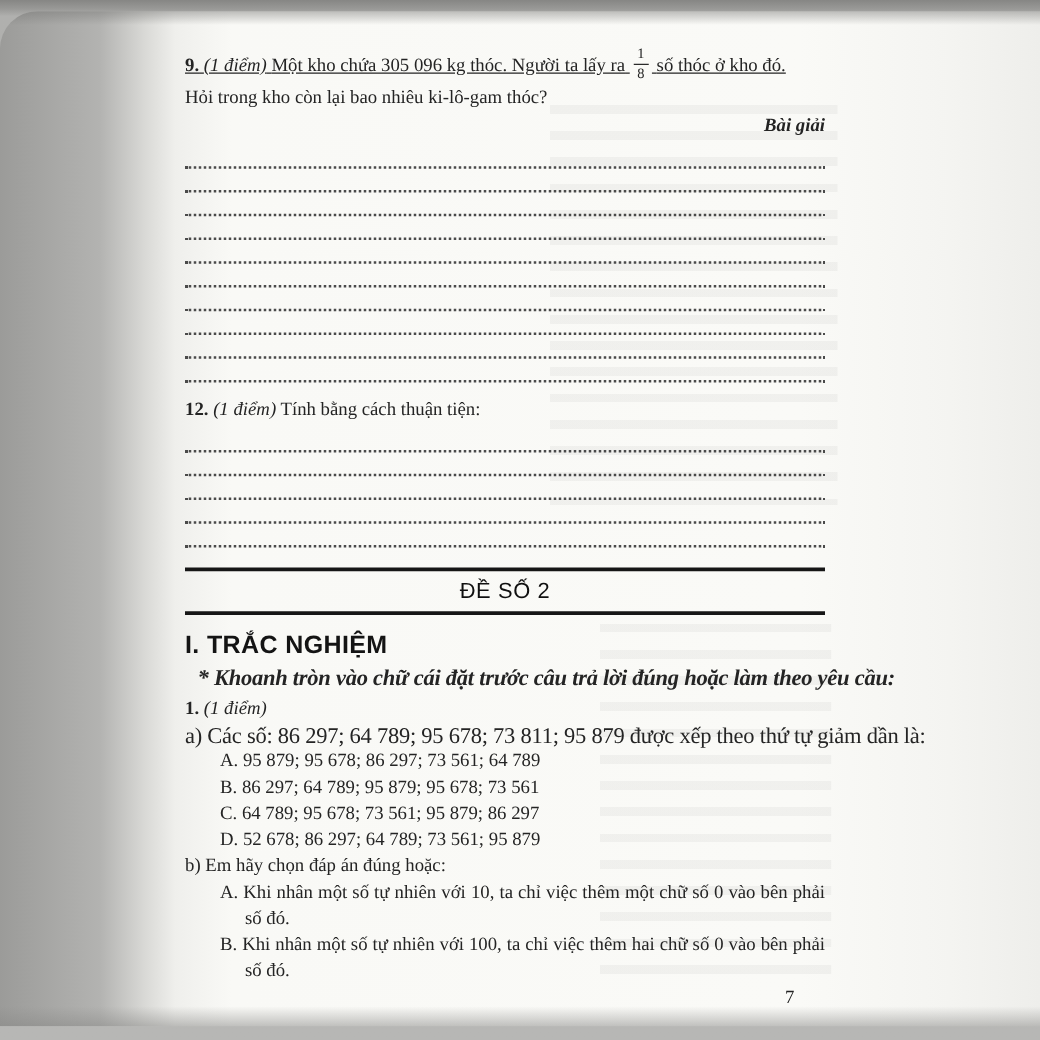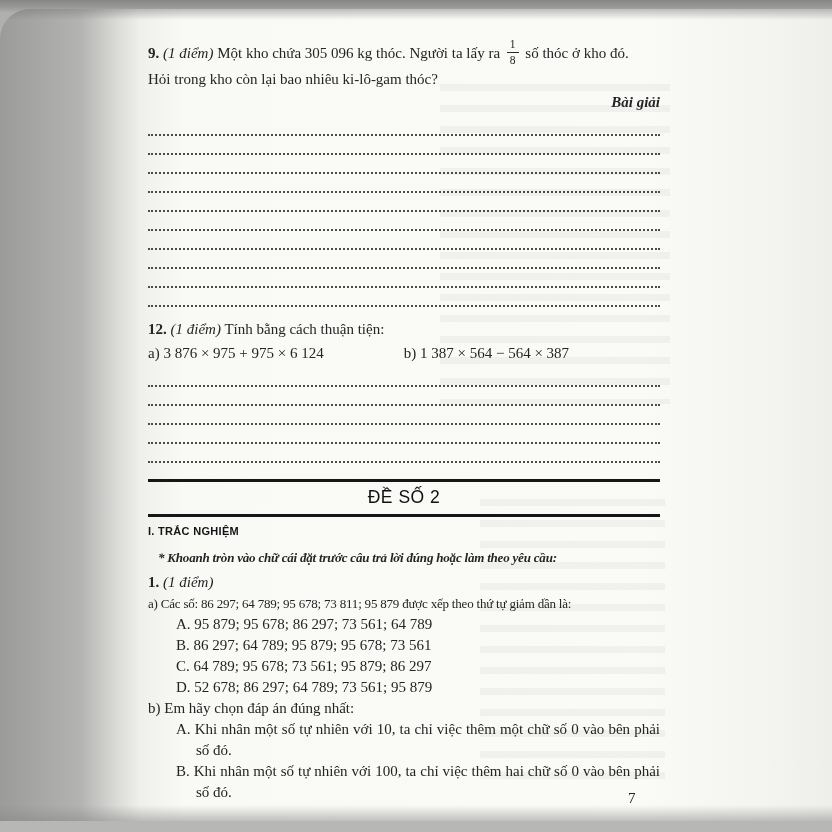--- a/index.html
+++ b/index.html
@@ -27,23 +27,23 @@
   }
   .bleed1 { left: 440px; top: 75px;  width: 230px; height: 320px; }
   .bleed2 { left: 480px; top: 490px; width: 185px; height: 290px; }
   .content {
     position: absolute; left: 148px; top: 29px; width: 512px;
     color: #242424; font-size: 15px; line-height: 21px;
   }
   p { margin: 0; }
   .b  { font-weight: bold; }
   .i  { font-style: italic; }
-  .fit { font-size: 13px; letter-spacing: -0.2px; }
+  .fit { font-size: 18px; letter-spacing: -0.2px; }
 
-  .q9-l1 { line-height: 30px; white-space: nowrap; }
+  .q9-l1 { line-height: 30px; white-space: nowrap; text-decoration: underline; }
   .frac {
     display: inline-block; vertical-align: middle; text-align: center;
     font-size: 11.5px; line-height: 1.1; margin: 0 3px; position: relative; top: -2px;
   }
   .frac .num { display: block; padding: 0 3px 1px; }
   .frac .den { display: block; border-top: 1px solid #2a2a2a; padding: 1px 3px 0; }
 
   .sol-head { text-align: right; font-weight: bold; font-style: italic; margin: 2px 0 4px; }
 
   .dotlines { }
@@ -55,23 +55,23 @@
   .expr-a { display: inline-block; width: 252px; }
 
   .de-title {
     margin-top: 16px; padding: 6px 0 7px;
     border-top: 3px solid #161616; border-bottom: 3px solid #161616;
     text-align: center; color: #101010;
     font-family: "Liberation Sans", sans-serif; font-weight: normal;
     font-size: 17.5px; line-height: 19px; letter-spacing: 0.5px;
   }
   .sec-head {
-    margin-top: 4px; color: #141414;
+    margin-top: 14px; color: #141414;
     font-family: "Liberation Sans", sans-serif; font-weight: bold;
-    font-size: 11px; line-height: 20px; letter-spacing: 0.3px;
+    font-size: 20px; line-height: 20px; letter-spacing: 0.3px;
   }
   .instruction { margin-top: 6px; padding-left: 10px; font-weight: bold; font-style: italic; white-space: nowrap; }
   .q1-line { margin-top: 4px; }
   .qa-text { white-space: nowrap; }
   .opt { padding-left: 28px; white-space: nowrap; }
   .optwrap { padding-left: 48px; text-indent: -20px; text-align: justify; }
 
   .page-num { position: absolute; left: 628px; top: 781px; font-size: 15px; color: #222; }
 </style>
 </head>
@@ -107,24 +107,20 @@
           <div class="dotline"></div>
           <div class="dotline"></div>
           <div class="dotline"></div>
         </div>
 
       <p class="q10-line">
         <span class="b">12.</span>
         <span class="i">(1 điểm)</span>
         <span>Tính bằng cách thuận tiện:</span>
       </p>
-      <div class="exprs">
-        <span class="expr-a">a) 3 876 × 975 + 975 × 6 124</span>
-        <span class="expr-b">b) 1 387 × 564 − 564 × 387</span>
-      </div>
 
       <div class="dotlines dots-2">
         <div class="dotline"></div>
       <div class="dotline"></div>
           <div class="dotline"></div>
           <div class="dotline"></div>
           <div class="dotline"></div>
         </div>
 
       <div class="de-title">
@@ -140,21 +136,21 @@
         <span class="i">(1 điểm)</span>
       </p>
 
       <p class="qa-text fit">a) Các số: 86 297; 64 789; 95 678; 73 811; 95 879 được xếp theo thứ tự giảm dần là:</p>
 
       <p class="opt">A. 95 879; 95 678; 86 297; 73 561; 64 789</p>
       <p class="opt">B. 86 297; 64 789; 95 879; 95 678; 73 561</p>
       <p class="opt">C. 64 789; 95 678; 73 561; 95 879; 86 297</p>
       <p class="opt">D. 52 678; 86 297; 64 789; 73 561; 95 879</p>
 
-      <p>b) Em hãy chọn đáp án đúng nhất:</p>
+      <p>b) Em hãy chọn đáp án đúng hoặc:</p>
 
       <p class="optwrap">A. Khi nhân một số tự nhiên với 10, ta chỉ việc thêm một chữ số 0 vào bên phải số đó.</p>
       <p class="optwrap">B. Khi nhân một số tự nhiên với 100, ta chỉ việc thêm hai chữ số 0 vào bên phải số đó.</p>
 
     </div>
 
     <div class="page-num">7</div>
   </div>
 </div>
 

